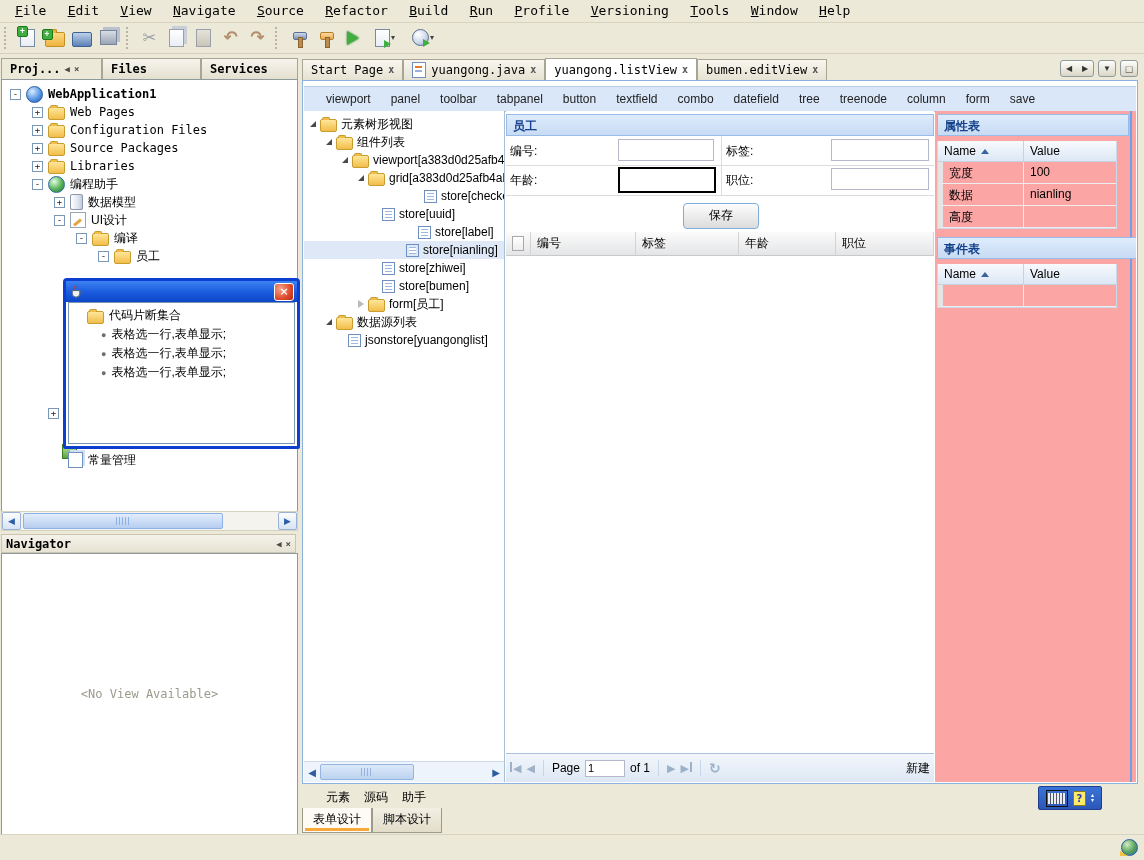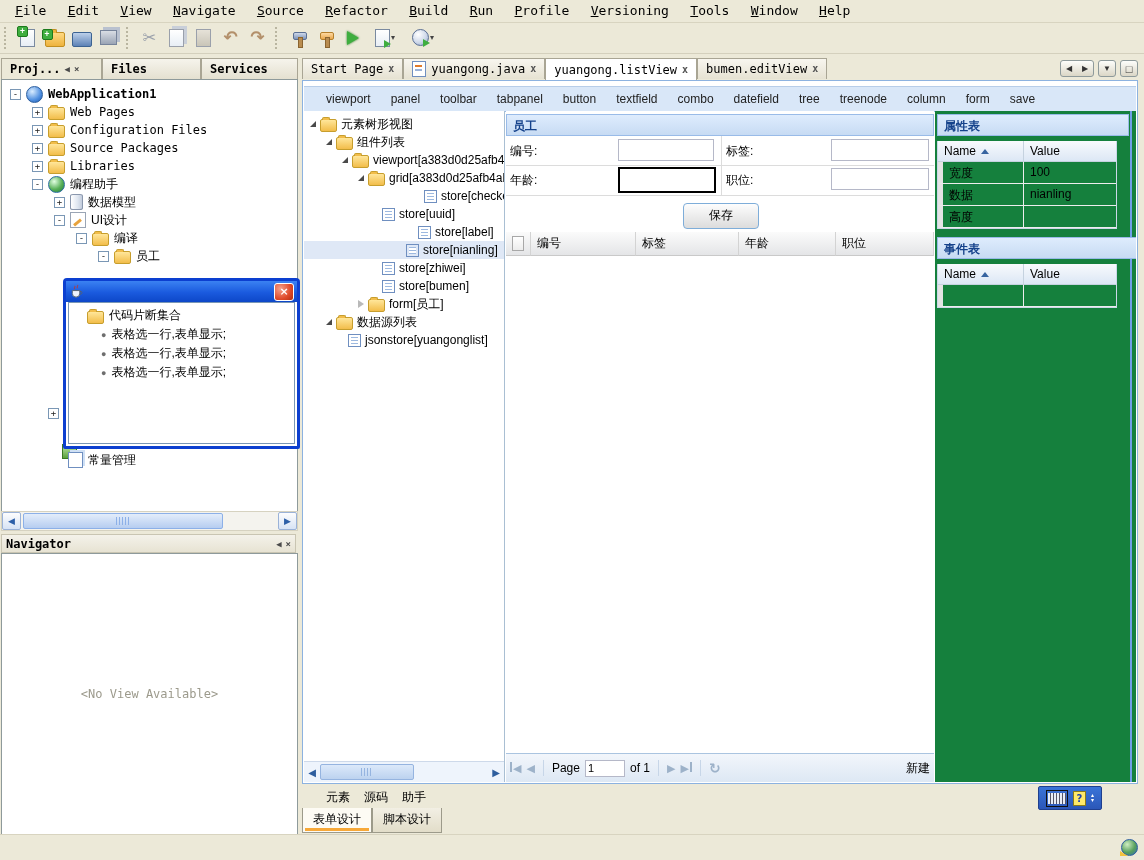--- a/index.html
+++ b/index.html
@@ -62,21 +62,21 @@
   
   .popup{position:absolute;left:63px;top:278px;width:237px;height:171px;border:3px solid #0c3fd0;border-radius:4px 4px 2px 2px;background:#fff;box-sizing:border-box;z-index:30}
   .pp-title{height:21px;background:linear-gradient(180deg,#3b82f2 0%,#1a5ade 55%,#0d47c8 100%);display:flex;align-items:center;padding:0 3px;gap:4px}
   .pp-close{margin-left:auto;width:18px;height:16px;border:1px solid #fff;border-radius:3px;background:radial-gradient(circle at 30% 30%,#f7a violet,#e0492a);background:radial-gradient(circle at 30% 30%,#f5a18c,#df4a2a 60%,#b22c0f);color:#fff;font:bold 11px/15px "DejaVu Sans",sans-serif;text-align:center}
   .pp-body{position:absolute;left:2px;right:2px;top:21px;bottom:2px;background:#fff;border:1px solid #7a97b5;overflow:hidden;padding:3px 18px}
   .pp-row{height:19px;display:flex;align-items:center;gap:5px;white-space:nowrap}
   .pp-item{padding-left:14px}
   .bullet{color:#6e6e6e;font-size:9px}
 
   
-  .doc-tabs{position:absolute;left:302px;top:58px;right:22px;height:22px;display:flex;align-items:flex-start}
+  .doc-tabs{position:absolute;left:302px;top:58px;right:22px;height:22px;display:flex;align-items:center}
   .doc-tab{display:flex;align-items:center;gap:5px;height:20px;padding:0 8px;border:1px solid #a9a594;border-bottom:none;background:linear-gradient(#f8f6ef,#e6e2d2);font-family:"DejaVu Sans Mono",monospace;font-size:12px;white-space:nowrap}
   .doc-tab.active{background:#fff;height:22px}
   .tclose{color:#555;font:bold 10px/10px "DejaVu Sans Mono",monospace}
   .i-javafile{width:12px;height:14px;background:#fff;border:1px solid #6f8fc0;position:relative}
   .i-javafile::before{content:"";position:absolute;left:2px;top:3px;width:7px;height:2px;background:#e07a2a}
   .i-javafile::after{content:"";position:absolute;left:2px;top:7px;width:7px;height:2px;background:#9ab2d8}
   .doc-ctl{position:absolute;right:6px;top:60px;display:flex;gap:4px;align-items:center}
   .dc-grp{display:flex;border:1px solid #8e9a9b;border-radius:3px;background:linear-gradient(#fdfdfb,#dbd7c6)}
   .dc-btn{width:16px;height:15px;display:flex;align-items:center;justify-content:center;color:#333;font-size:8px}
 
@@ -105,21 +105,21 @@
   .save-btn{position:absolute;width:74px;height:24px;border:1px solid #7eadd9;border-radius:4px;background:linear-gradient(#fdfdfd,#dcdcdc);text-align:center;line-height:22px}
   .ghc{background:linear-gradient(#fbfbfb,#e4e5e7);border-right:1px solid #d3d3d3;border-bottom:1px solid #c9c9c9;box-sizing:border-box;display:flex;align-items:center;padding:0 6px;height:24px}
   .chk{width:13px;height:13px;border:1px solid #a8a8a8;background:linear-gradient(#fff,#ececec)}
   .pagebar{position:absolute;left:0;right:0;bottom:0;height:28px;background:linear-gradient(#f2f6fb,#dde8f4);border-top:1px solid #aac4e0;display:flex;align-items:center;gap:5px;padding:0 4px;overflow:hidden}
   .pg-ic{color:#9db2c9;font-size:11px}
   .pg-bar{display:inline-block;width:2px;height:10px;background:#9db2c9;margin-right:1px}
   .pg-sep{width:1px;height:16px;background:#c7d6e8;margin:0 3px}
   .pg-input{width:34px;height:15px;border:1px solid #b5b8c8;font:11px "Liberation Sans",sans-serif;padding:0 2px}
 
   
-  .rightcol{position:absolute;right:1px;top:30px;width:201px;bottom:1px;background:#15803d;overflow:hidden}
+  .rightcol{position:absolute;right:1px;top:30px;width:201px;bottom:1px;background:#fca5a5;overflow:hidden}
   .ptable{position:absolute;left:2px;width:178px;border:1px solid #cbd8e8;border-top:none}
   .phc{background:linear-gradient(#f8fafd,#dce7f5);border-right:1px solid #c5d2df;border-bottom:1px solid #c5d2df;padding:3px 6px;box-sizing:border-box;display:flex;align-items:center;gap:5px}
   .sortup{width:0;height:0;border-bottom:5px solid #3764a0;border-left:4px solid transparent;border-right:4px solid transparent}
   .pcell{border-right:1px solid #ededed;border-bottom:1px solid #ededed;padding:3px 6px;box-sizing:border-box;height:22px}
   .pcell.nm{border-left:5px solid #e4e4e4}
   .blueline{position:absolute;right:4px;top:0;bottom:0;width:2px;background:#6f9fe8}
 
   
   .efoot{position:absolute;left:302px;top:786px;width:836px;height:22px;display:flex;align-items:center;gap:14px;padding-left:24px;box-sizing:border-box}
   .kb-box{position:absolute;right:36px;top:0;width:62px;height:22px;background:linear-gradient(#3a74d8,#2b57b8);border:1px solid #1f3f8e;border-radius:2px;display:flex;align-items:center;justify-content:center;gap:5px}

